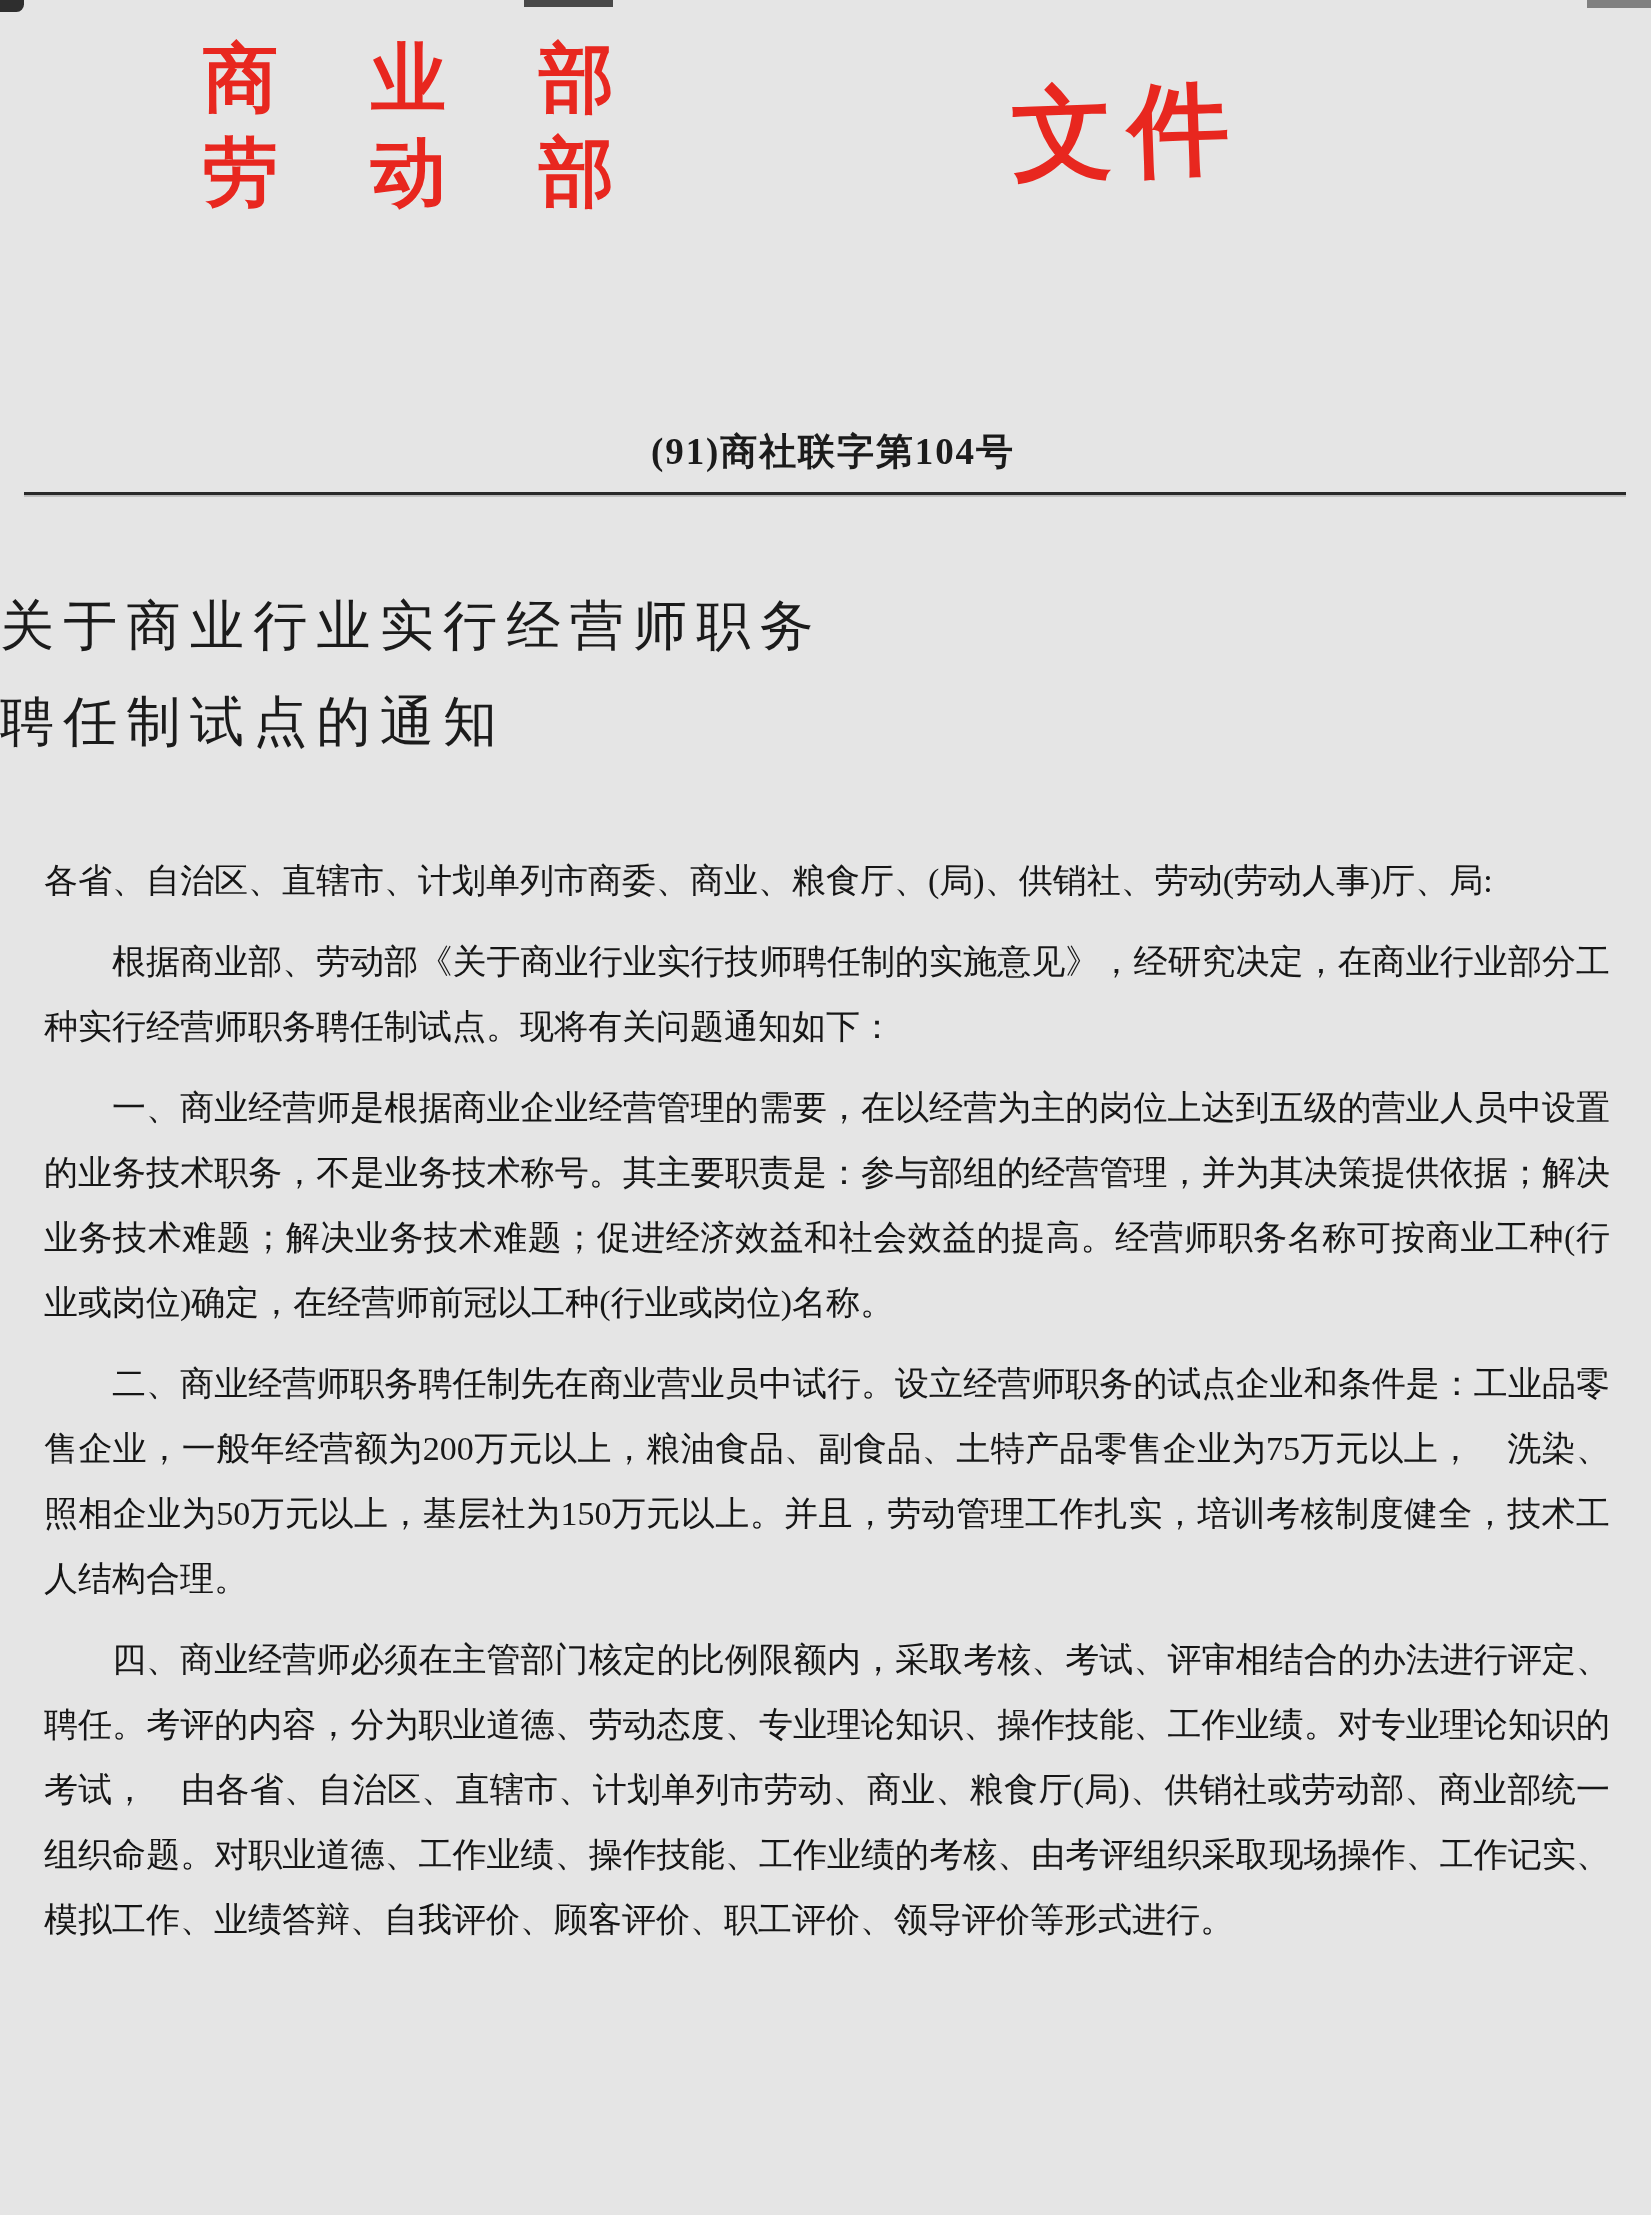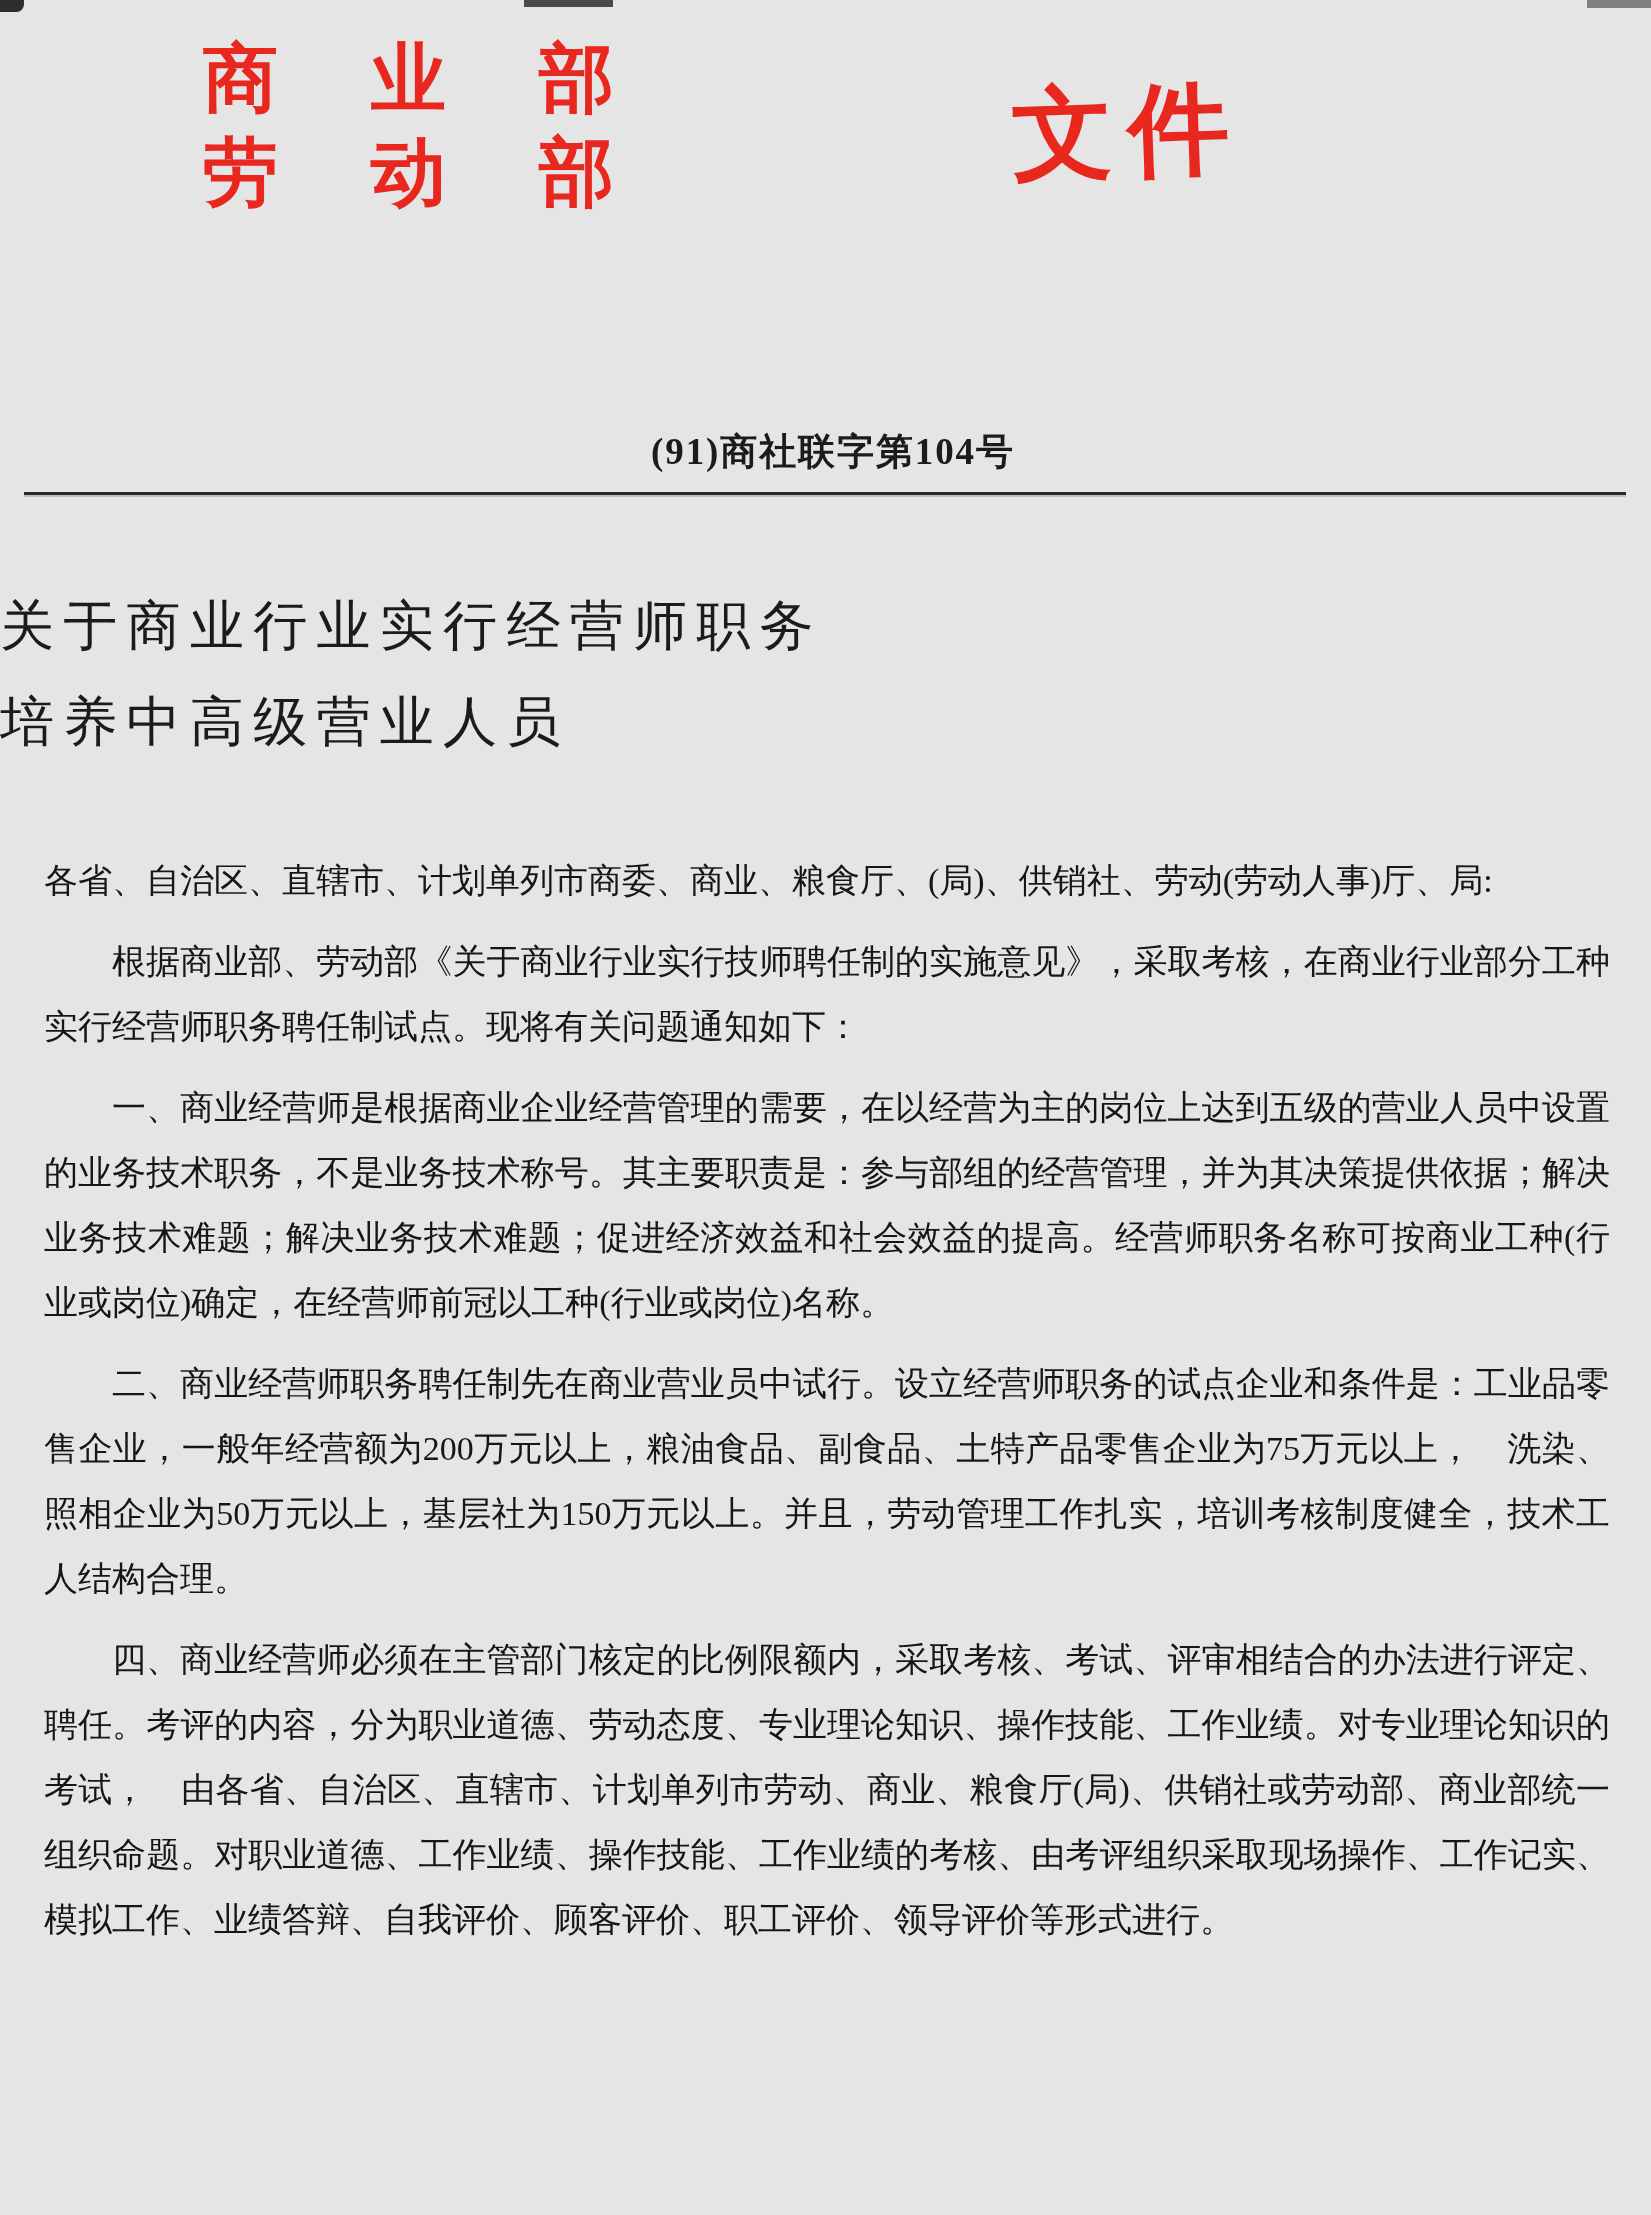--- a/index.html
+++ b/index.html
@@ -109,25 +109,25 @@
   </div>
 
   <div class="doc-label" style="color: rgb(232, 39, 31);">文件</div>
 
   <div class="doc-number">(91)商社联字第104号</div>
 
   <hr class="rule">
 
   <h1 class="title">
     <span class="title-line">关于商业行业实行经营师职务</span>
-    <span class="title-line">培养中高级营业人员</span>
+    <span class="title-line">聘任制试点的通知</span>
   </h1>
 
   <div class="body-text">
     <p>各省、自治区、直辖市、计划单列市商委、商业、粮食厅、(局)、供销社、劳动(劳动人事)厅、局:</p>
-    <p class="indent">根据商业部、劳动部《关于商业行业实行技师聘任制的实施意见》，采取考核，在商业行业部分工种实行经营师职务聘任制试点。现将有关问题通知如下：</p>
+    <p class="indent">根据商业部、劳动部《关于商业行业实行技师聘任制的实施意见》，经研究决定，在商业行业部分工种实行经营师职务聘任制试点。现将有关问题通知如下：</p>
     <p class="indent">一、商业经营师是根据商业企业经营管理的需要，在以经营为主的岗位上达到五级的营业人员中设置的业务技术职务，不是业务技术称号。其主要职责是：参与部组的经营管理，并为其决策提供依据；解决业务技术难题；解决业务技术难题；促进经济效益和社会效益的提高。经营师职务名称可按商业工种(行业或岗位)确定，在经营师前冠以工种(行业或岗位)名称。</p>
     <p class="indent">二、商业经营师职务聘任制先在商业营业员中试行。设立经营师职务的试点企业和条件是：工业品零售企业，一般年经营额为200万元以上，粮油食品、副食品、土特产品零售企业为75万元以上，　洗染、照相企业为50万元以上，基层社为150万元以上。并且，劳动管理工作扎实，培训考核制度健全，技术工人结构合理。</p>
     <p class="indent">四、商业经营师必须在主管部门核定的比例限额内，采取考核、考试、评审相结合的办法进行评定、聘任。考评的内容，分为职业道德、劳动态度、专业理论知识、操作技能、工作业绩。对专业理论知识的考试，　由各省、自治区、直辖市、计划单列市劳动、商业、粮食厅(局)、供销社或劳动部、商业部统一组织命题。对职业道德、工作业绩、操作技能、工作业绩的考核、由考评组织采取现场操作、工作记实、模拟工作、业绩答辩、自我评价、顾客评价、职工评价、领导评价等形式进行。</p>
   </div>
 
 </div>
 
 
 </body></html>

